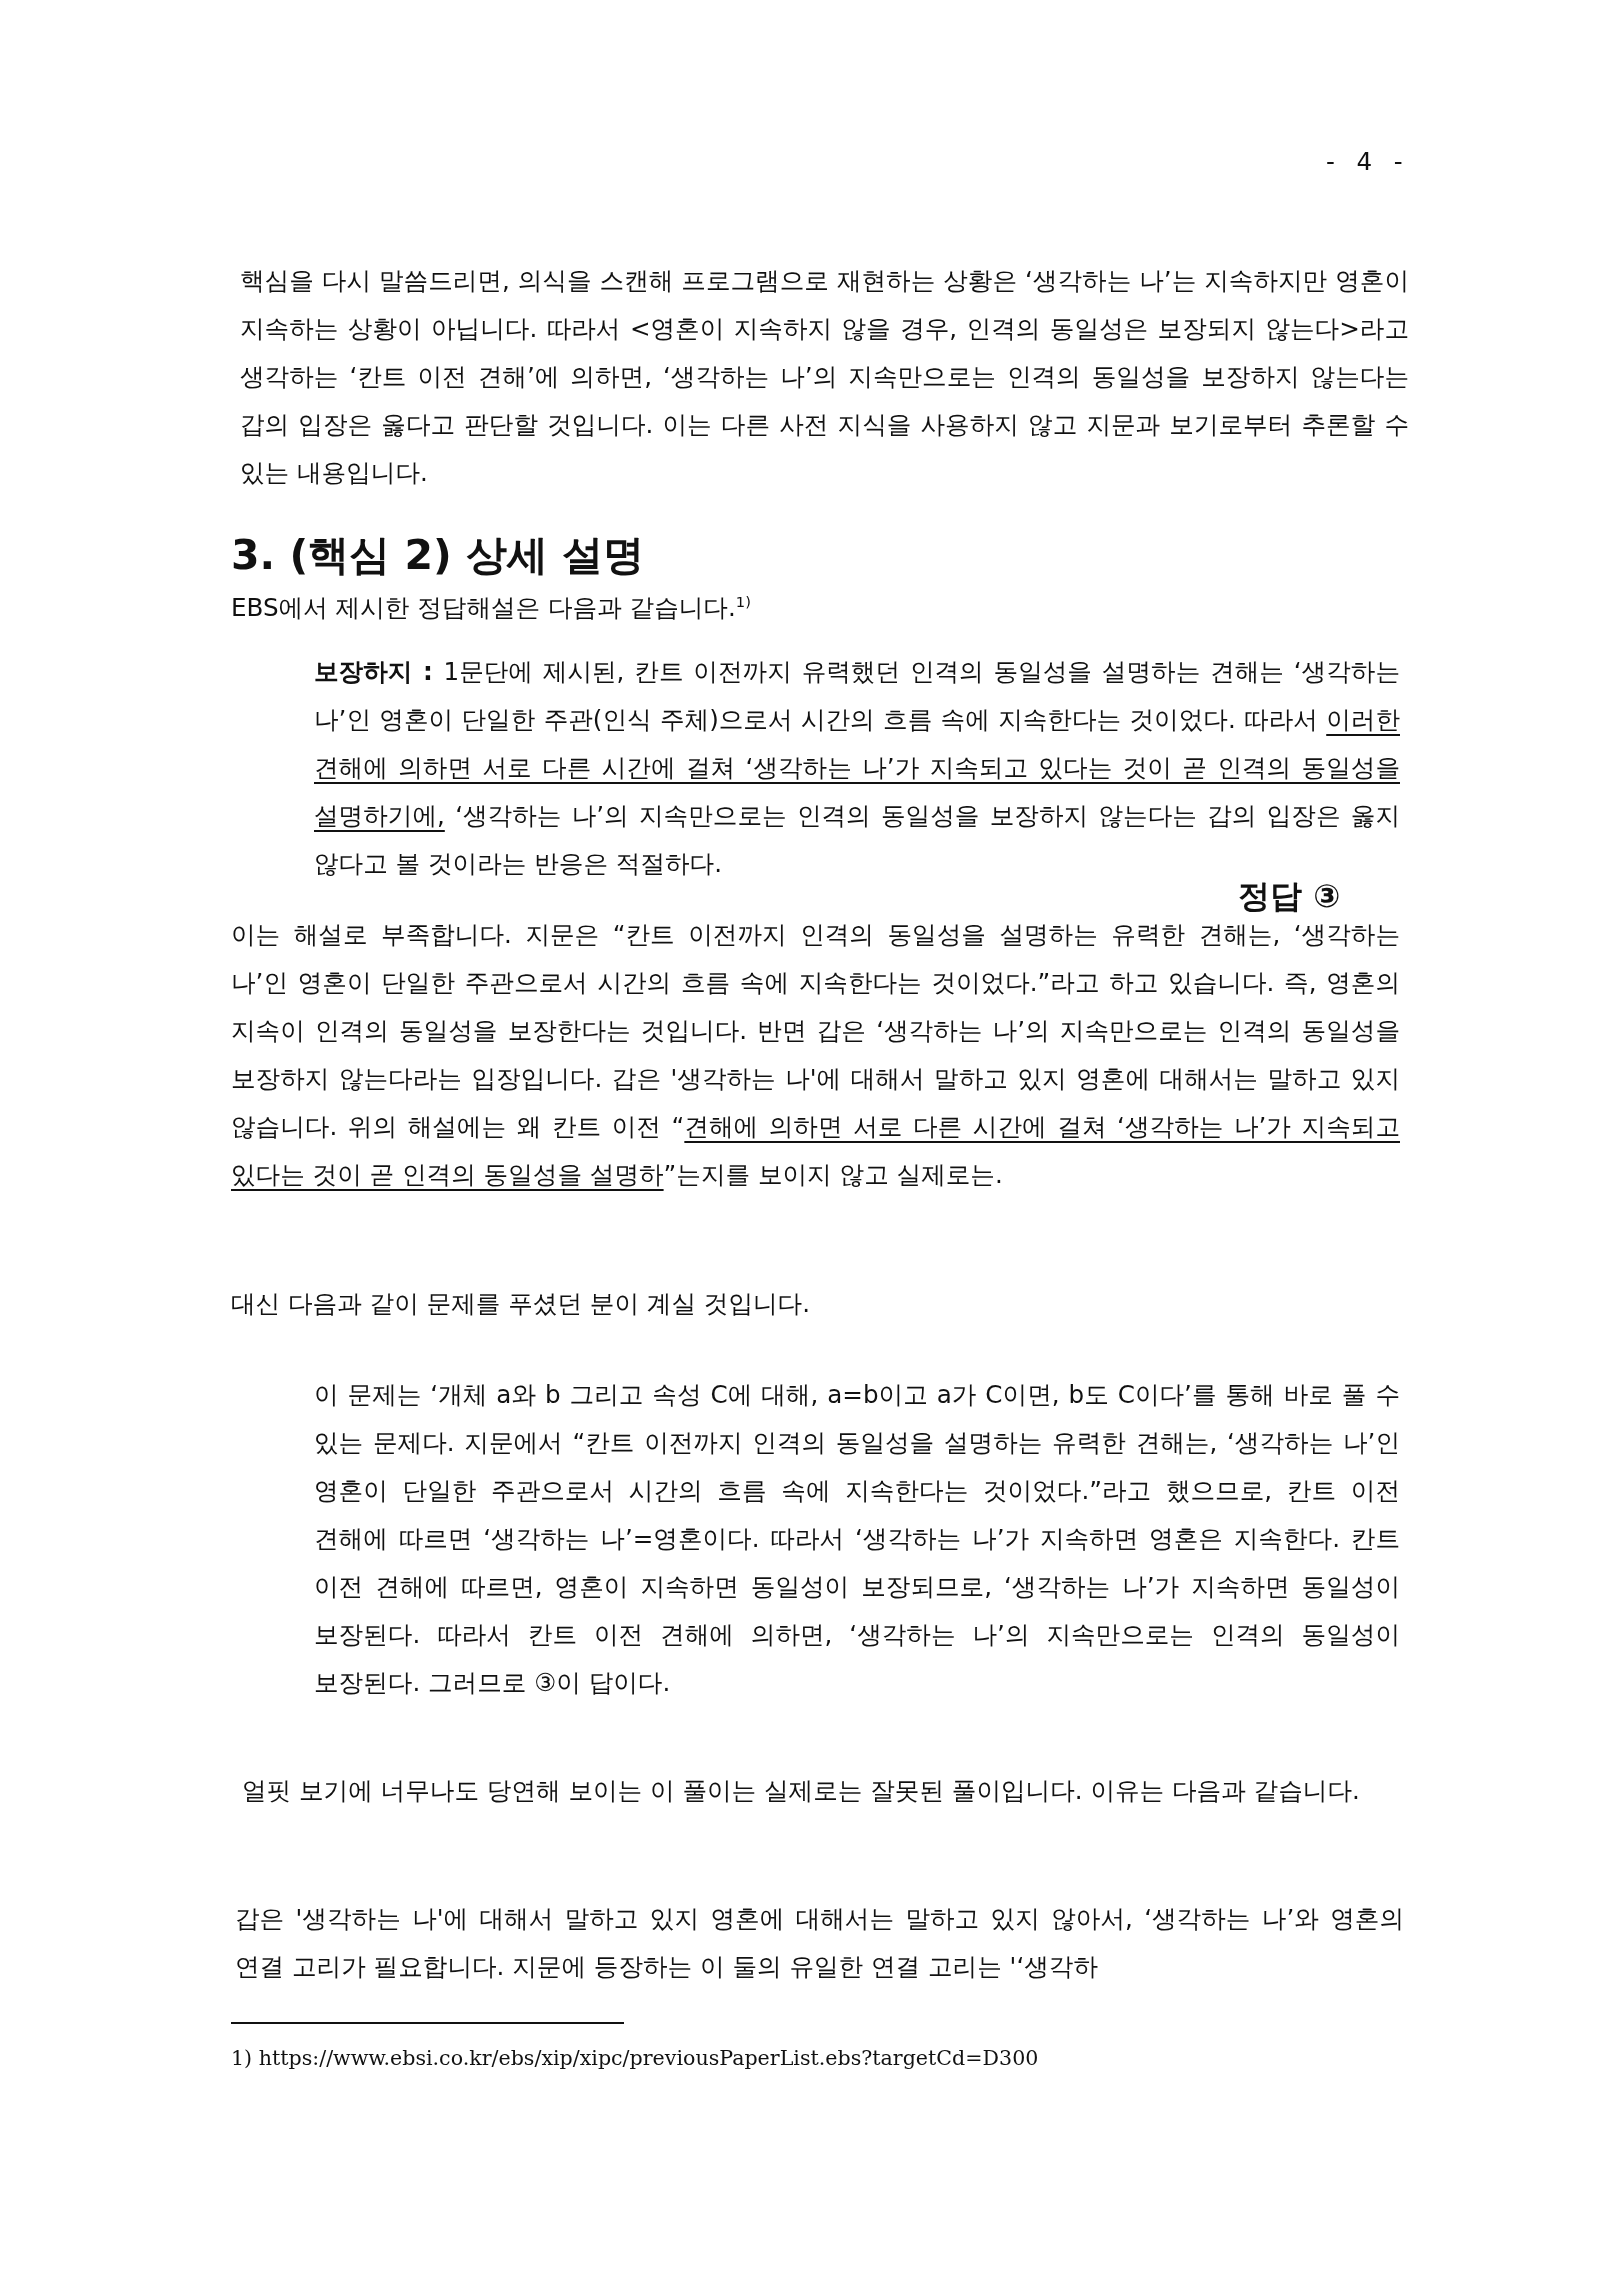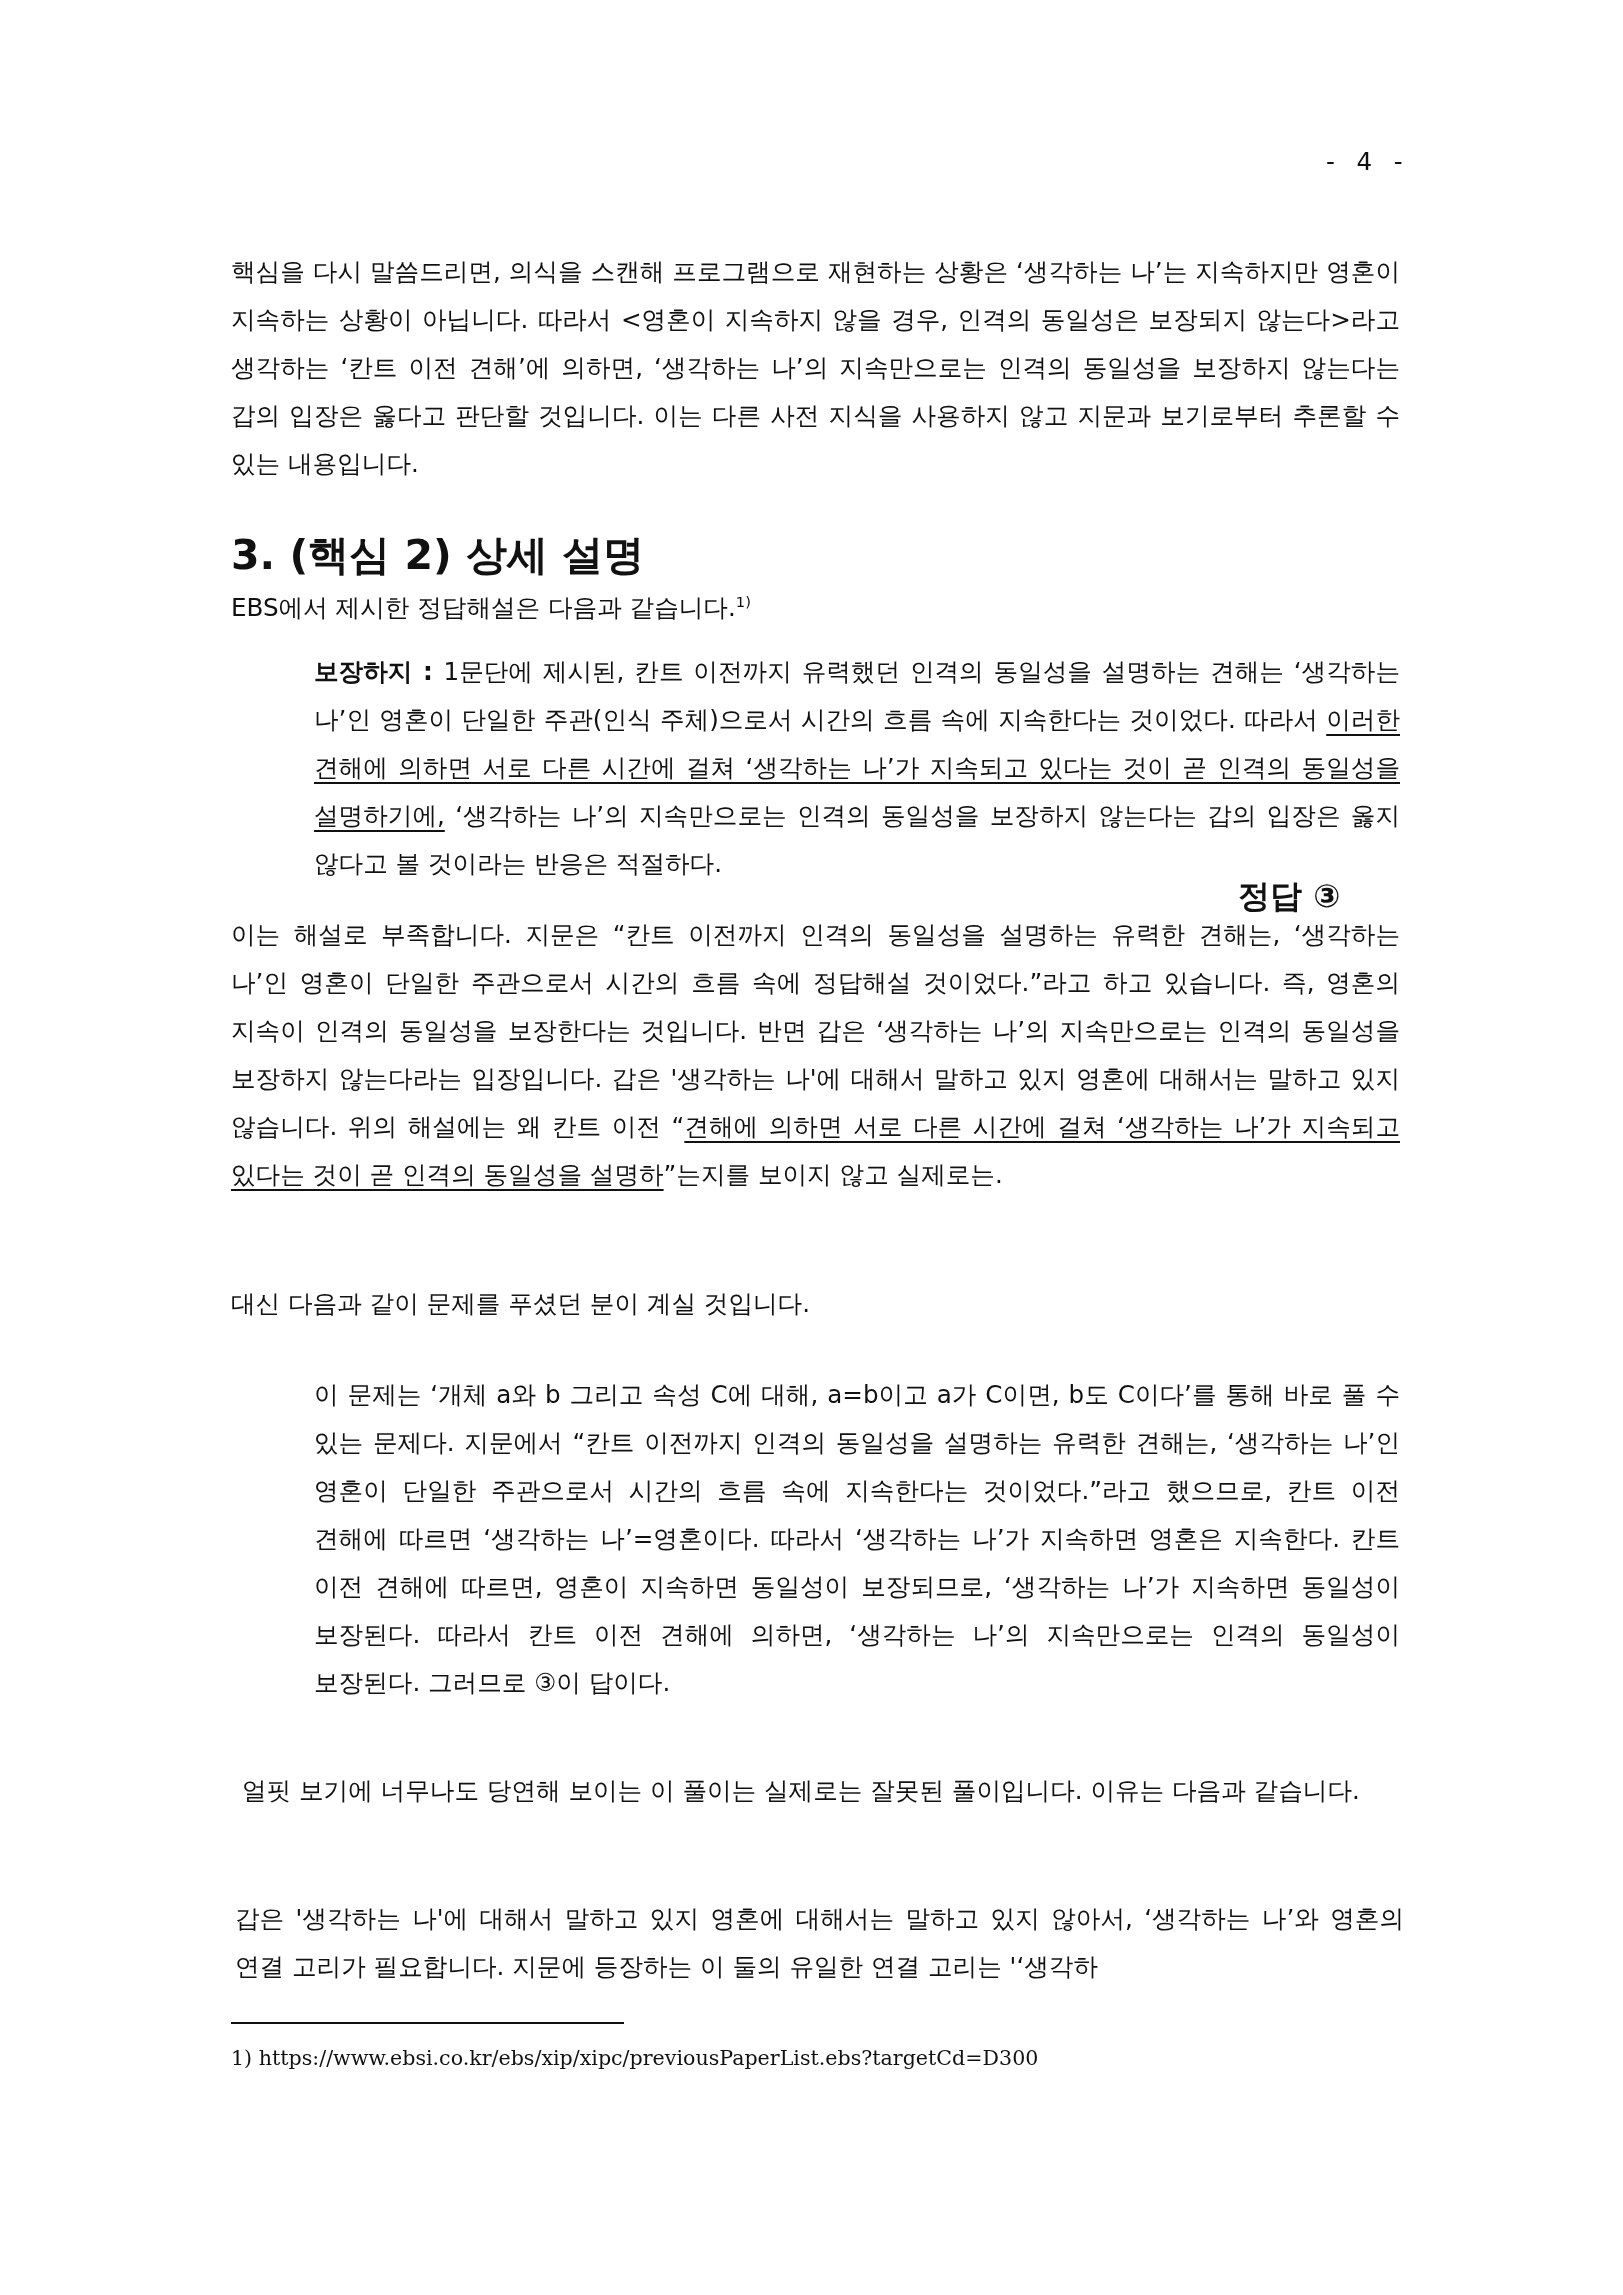--- a/index.html
+++ b/index.html
@@ -17,34 +17,34 @@
   .answer { position: absolute; left: 1238px; top: 874px; font-size: 32px; font-weight: bold; line-height: 44px; }
   .footnote-rule { position: absolute; left: 231px; top: 2022px; width: 393px; height: 1.5px; background: #111; }
   .footnote { position: absolute; left: 231px; top: 2039px; font-family: "DejaVu Serif", "Liberation Serif", serif;
               font-size: 20.6px; line-height: 39px; }
 </style>
 </head>
 <body>
 
 <div class="page-number">- 4 -</div>
 
-<p class="block" style="top:248px; margin:0;">핵심을 다시 말씀드리면, 의식을 스캔해 프로그램으로 재현하는 상황은 ‘생각하는 나’는 지속하지만 영혼이 지속하는 상황이 아닙니다. 따라서 &lt;영혼이 지속하지 않을 경우, 인격의 동일성은 보장되지 않는다&gt;라고 생각하는 ‘칸트 이전 견해’에 의하면, ‘생각하는 나’의 지속만으로는 인격의 동일성을 보장하지 않는다는 갑의 입장은 옳다고 판단할 것입니다. 이는 다른 사전 지식을 사용하지 않고 지문과 보기로부터 추론할 수 있는 내용입니다.</p>
+<p class="block" style="top:248px; margin:9px;">핵심을 다시 말씀드리면, 의식을 스캔해 프로그램으로 재현하는 상황은 ‘생각하는 나’는 지속하지만 영혼이 지속하는 상황이 아닙니다. 따라서 &lt;영혼이 지속하지 않을 경우, 인격의 동일성은 보장되지 않는다&gt;라고 생각하는 ‘칸트 이전 견해’에 의하면, ‘생각하는 나’의 지속만으로는 인격의 동일성을 보장하지 않는다는 갑의 입장은 옳다고 판단할 것입니다. 이는 다른 사전 지식을 사용하지 않고 지문과 보기로부터 추론할 수 있는 내용입니다.</p>
 
 <div class="heading">3. (핵심 2) 상세 설명</div>
 <div class="sub">
   <span>EBS에서 제시한 정답해설은 다음과 같습니다.</span><span class="sup">1)</span>
 </div>
 
 <p class="block indent" style="top:648px; margin:0;">
   <span class="bold">보장하지</span><span class="bold"> : </span><span>1문단에 제시된, 칸트 이전까지 유력했던 인격의 동일성을 설명하는 견해는 ‘생각하는 나’인 영혼이 단일한 주관(인식 주체)으로서 시간의 흐름 속에 지속한다는 것이었다. 따라서 </span><span class="ul">이러한 견해에 의하면 서로 다른 시간에 걸쳐 ‘생각하는 나’가 지속되고 있다는 것이 곧 인격의 동일성을 설명하기에,</span><span> ‘생각하는 나’의 지속만으로는 인격의 동일성을 보장하지 않는다는 갑의 입장은 옳지 않다고 볼 것이라는 반응은 적절하다.</span>
 </p>
 <div class="answer">정답 ③</div>
 
 <p class="block" style="top:911px; margin:0;">
-  <span>이는 해설로 부족합니다. 지문은 “칸트 이전까지 인격의 동일성을 설명하는 유력한 견해는, ‘생각하는 나’인 영혼이 단일한 주관으로서 시간의 흐름 속에 정답해설 것이었다.”라고 하고 있습니다. 즉, 영혼의 지속이 인격의 동일성을 보장한다는 것입니다. 반면 갑은 ‘생각하는 나’의 지속만으로는 인격의 동일성을 보장하지 않는다라는 입장입니다. 갑은 '생각하는 나'에 대해서 말하고 있지 영혼에 대해서는 말하고 있지 않습니다. 위의 해설에는 왜 칸트 이전 “</span><span class="ul">견해에 의하면 서로 다른 시간에 걸쳐 ‘생각하는 나’가 지속되고 있다는 것이 곧 인격의 동일성을 설명하</span><span>”는지를 보이지 않고 실제로는.</span>
+  <span>이는 해설로 부족합니다. 지문은 “칸트 이전까지 인격의 동일성을 설명하는 유력한 견해는, ‘생각하는 나’인 영혼이 단일한 주관으로서 시간의 흐름 속에 지속한다는 것이었다.”라고 하고 있습니다. 즉, 영혼의 지속이 인격의 동일성을 보장한다는 것입니다. 반면 갑은 ‘생각하는 나’의 지속만으로는 인격의 동일성을 보장하지 않는다라는 입장입니다. 갑은 '생각하는 나'에 대해서 말하고 있지 영혼에 대해서는 말하고 있지 않습니다. 위의 해설에는 왜 칸트 이전 “</span><span class="ul">견해에 의하면 서로 다른 시간에 걸쳐 ‘생각하는 나’가 지속되고 있다는 것이 곧 인격의 동일성을 설명하</span><span>”는지를 보이지 않고 실제로는.</span>
 </p>
 
 <p class="block" style="top:1280px; margin:0;">대신 다음과 같이 문제를 푸셨던 분이 계실 것입니다.</p>
 
 <p class="block indent" style="top:1371px; margin:0;">이 문제는 ‘개체 a와 b 그리고 속성 C에 대해, a=b이고 a가 C이면, b도 C이다’를 통해 바로 풀 수 있는 문제다. 지문에서 “칸트 이전까지 인격의 동일성을 설명하는 유력한 견해는, ‘생각하는 나’인 영혼이 단일한 주관으로서 시간의 흐름 속에 지속한다는 것이었다.”라고 했으므로, 칸트 이전 견해에 따르면 ‘생각하는 나’=영혼이다. 따라서 ‘생각하는 나’가 지속하면 영혼은 지속한다. 칸트 이전 견해에 따르면, 영혼이 지속하면 동일성이 보장되므로, ‘생각하는 나’가 지속하면 동일성이 보장된다. 따라서 칸트 이전 견해에 의하면, ‘생각하는 나’의 지속만으로는 인격의 동일성이 보장된다. 그러므로 ③이 답이다.</p>
 
 <p class="block" style="top:1756px; margin:11px;">얼핏 보기에 너무나도 당연해 보이는 이 풀이는 실제로는 잘못된 풀이입니다. 이유는 다음과 같습니다.</p>
 
 <p class="block" style="top:1891px; margin:4px;">갑은 '생각하는 나'에 대해서 말하고 있지 영혼에 대해서는 말하고 있지 않아서, ‘생각하는 나’와 영혼의 연결 고리가 필요합니다. 지문에 등장하는 이 둘의 유일한 연결 고리는 '‘생각하</p>
 

